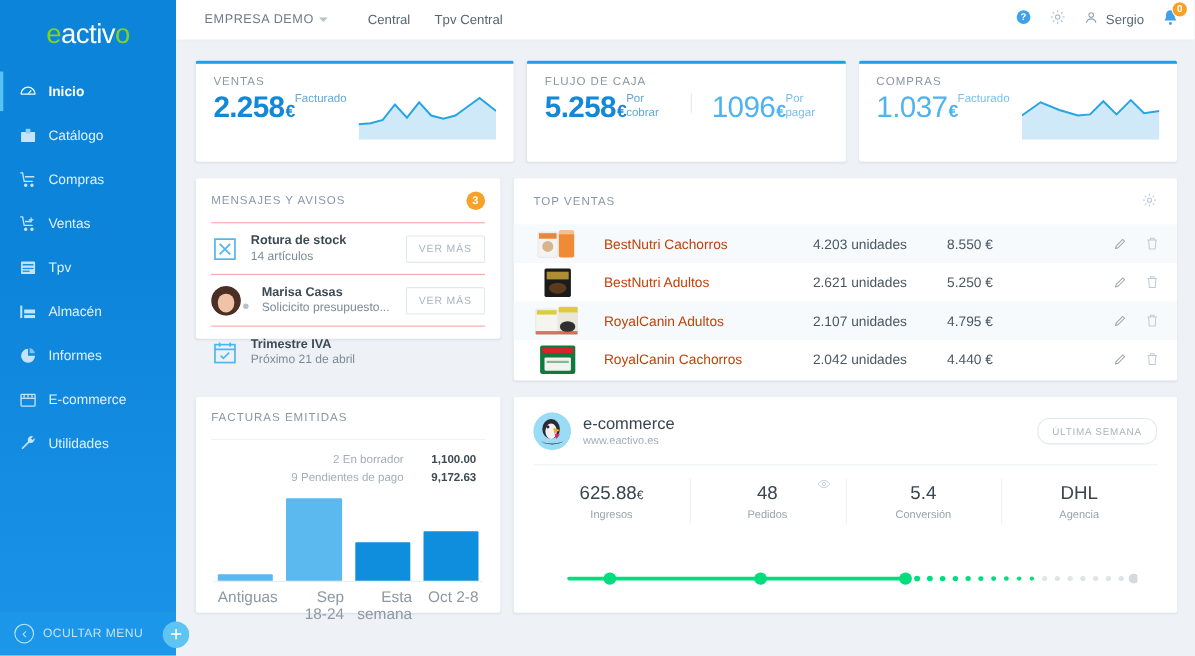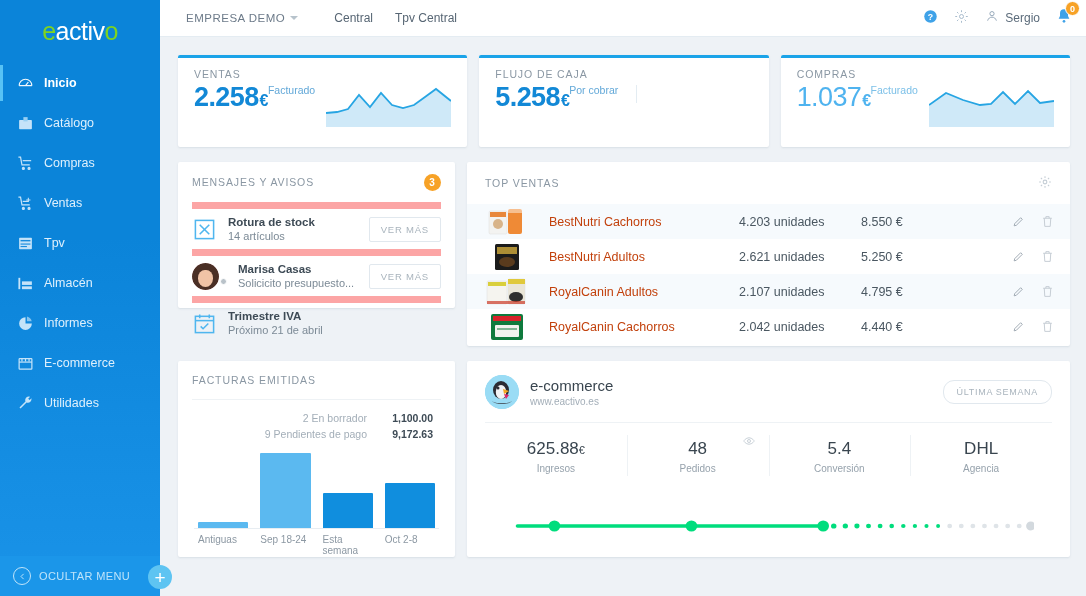--- a/index.html
+++ b/index.html
@@ -117,21 +117,21 @@
     height: 40px; display: flex; align-items: center;
     font-size: 10.5px; color: #8a97a3; letter-spacing: .9px;
   }
   .cardhead .cnt {
     margin-left: auto; width: 17px; height: 17px; border-radius: 50%;
     background: #f7a226; color: #fff; font-size: 10px; font-weight: bold;
     display: flex; align-items: center; justify-content: center;
   }
   .msgrow {
     display: flex; align-items: center; height: 47px; gap: 11px;
-    border-top: 7px solid #fca5a5;
+    border-top: 1px solid #fca5a5;
   }
   .msgrow:first-of-type { border-top: none; }
   .msgicon { width: 25px; height: 25px; flex: none; display:flex; align-items:center; justify-content:center; }
   .avatar {
     width: 27px; height: 27px; border-radius: 50%; flex: none; position: relative;
     background: #caa; overflow: hidden;
   }
   .avatar .hair { position:absolute; left:0; top:0; width:100%; height:100%; background:#4a2f25; border-radius:50%; }
   .avatar .face { position:absolute; left:22%; top:26%; width:56%; height:64%; background:#f0c3a6; border-radius:46% 46% 50% 50%; }
   .avdot { position: absolute; right: -1px; bottom: 0px; width: 7px; height: 7px; border-radius: 50%; background: #b9c2c9; border: 1.5px solid #fff; }
@@ -162,21 +162,21 @@
   .fachead { height: 38px; display: flex; align-items: center; font-size: 10.5px; color: #8a97a3; letter-spacing: .9px; }
   .facdiv { height: 1px; background: #eef2f5; }
   .facstats { padding: 12px 8px 0 0; }
   .facline { display: flex; justify-content: flex-end; align-items: baseline; font-size: 10.5px; margin-bottom: 4px; }
   .facline .l { color: #a3aeb8; }
   .facline .n { color: #3d4a55; font-weight: bold; width: 66px; text-align: right; }
   .chart { position: relative; height: 80px; margin-top: 8px; display: flex; align-items: flex-end; gap: 12px; padding: 0 6px; }
   .bar { flex: 1; border-radius: 1px 1px 0 0; }
   .axis { height: 1px; background: #e7edf2; margin: 0 2px; }
   .xlabels { display: flex; gap: 12px; padding: 0 6px; margin-top: 5px; }
-  .xlabels span { flex: 1; text-align: left; font-size: 10px; color: #8c98a3; }
+  .xlabels span { flex: 1; text-align: right; font-size: 14px; color: #8c98a3; }
 
   .ecom { flex: 1; height: 196px; position: relative; }
   .ecomhead { display: flex; align-items: center; padding: 14px 18px 0 18px; gap: 11px; }
   .ecomlogo {
     width: 34px; height: 34px; border-radius: 50%; flex: none;
     background: #8fd8f2; display: flex; align-items: center; justify-content: center; overflow: hidden;
   }
   .ecomtitle { font-size: 15px; color: #39454f; }
   .ecomurl { font-size: 10px; color: #a3aeb8; margin-top: 2px; }
   .weekbtn {
@@ -373,20 +373,24 @@
         </div>
 
         <div class="card kpi">
           <div class="lbl">FLUJO DE CAJA</div>
           <div class="body">
             <div class="figure">
               <div class="val"><span>5.258</span><span class="cur">€</span></div>
               <div class="sub">Por cobrar</div>
             </div>
             <div class="vdiv"></div>
+            <div class="figure">
+              <div class="val light"><span>1096</span><span class="cur">€</span></div>
+              <div class="sub light">Por pagar</div>
+            </div>
           </div>
         </div>
 
         <div class="card kpi">
           <div class="lbl">COMPRAS</div>
           <div class="body">
             <div class="figure">
               <div class="val light"><span>1.037</span><span class="cur">€</span></div>
               <div class="sub light">Facturado</div>
             </div>

